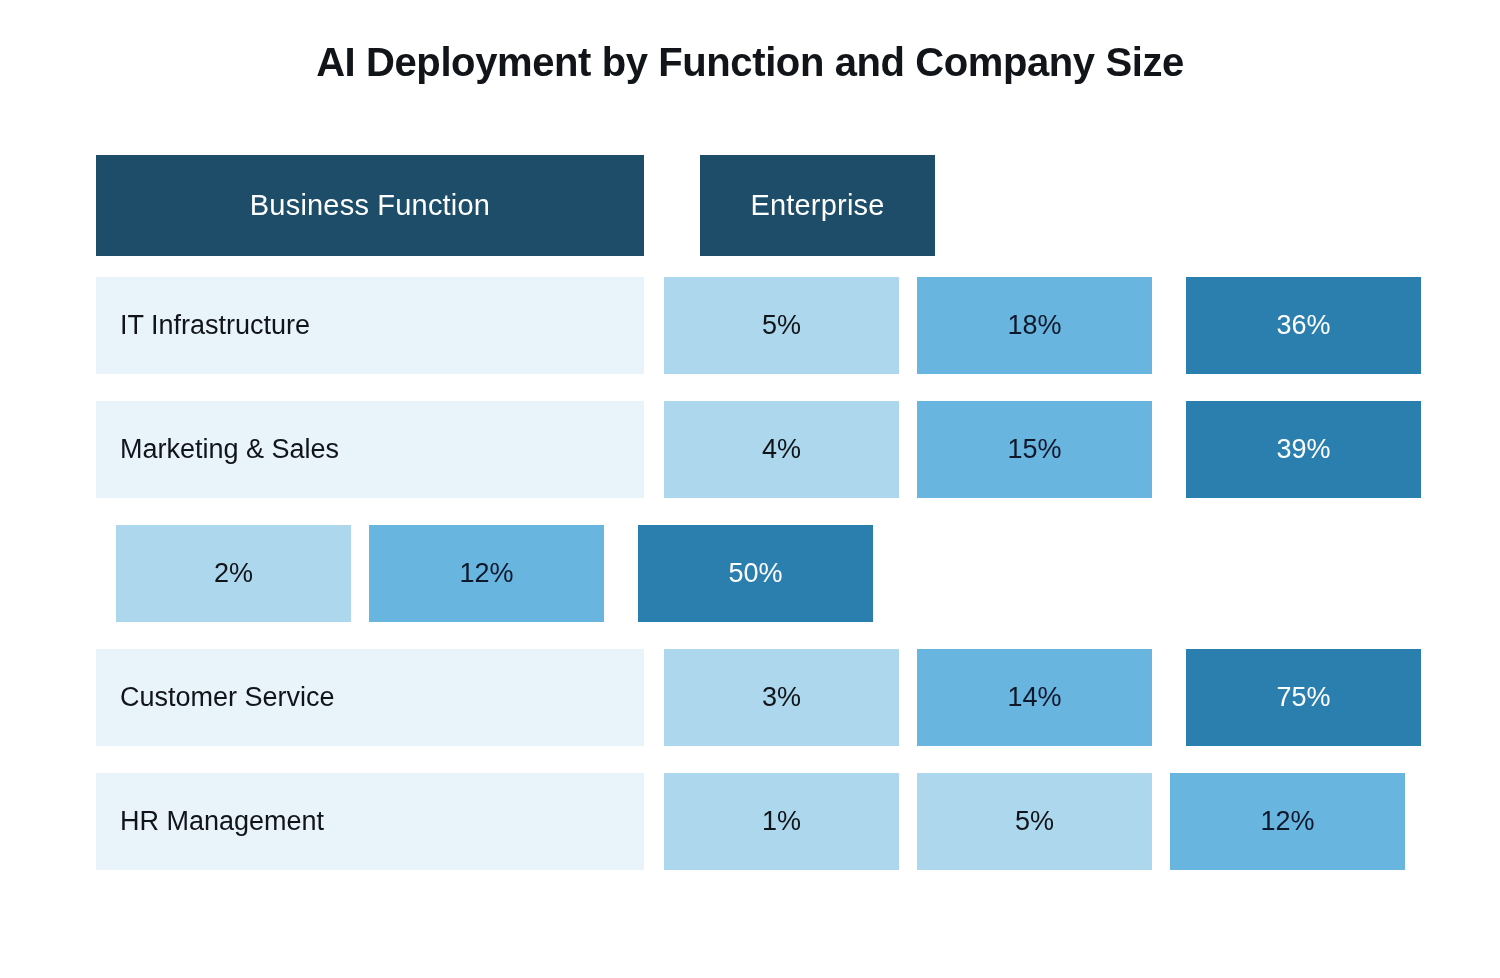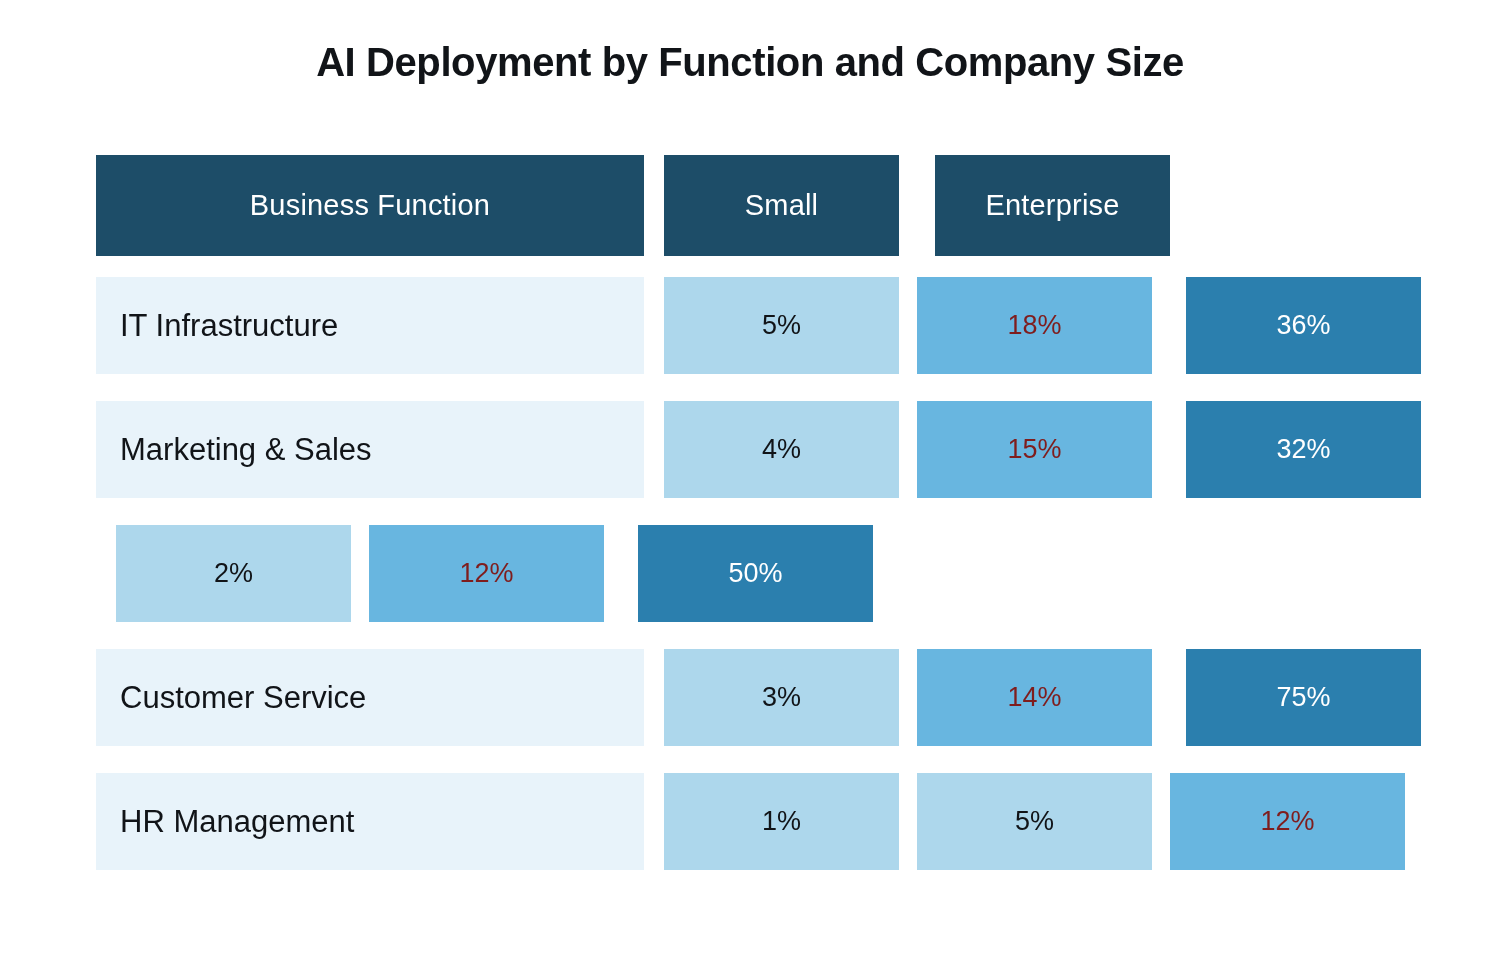--- a/index.html
+++ b/index.html
@@ -80,54 +80,53 @@
     letter-spacing: 0.2px;
     text-align: center;
   }
   .header-cell.label {
     justify-content: center;
     padding-left: 0;
   }
   .label-cell {
     background: #e8f3fa;
     color: #111418;
-    font-size: 31px;
+    font-size: 27px;
     font-weight: 400;
   }
   .value-cell {
     font-size: 27px;
     font-weight: 400;
   }
   .v-light {
     background: #add7ec;
     color: #111418;
   }
   .v-mid {
     background: #68b6e0;
-    color: #7f1d1d;
+    color: #0f172a;
   }
   .v-dark {
     background: #2b7fae;
     color: #ffffff;
     margin-left: 16px;
   }
 </style>
 </head>
 <body>
 
 <div class="page">
 
   <div class="chart-title">AI Deployment by Function and Company Size</div>
 
   <div class="heatmap">
 
     <div class="hm-row header-row">
       <div class="cell cell-label-col header-cell label">Business Function</div>
       <div class="gap-lg"></div>
-      <div class="cell cell-value-col header-cell">Small</div>
       <div class="gap-sm"></div>
       <div class="gap-sm"></div>
       <div class="cell cell-value-col header-cell">Enterprise</div>
     </div>
 
     <div class="hm-row data-row">
       <div class="cell cell-label-col label-cell">IT Infrastructure</div>
       <div class="gap-lg"></div>
       <div class="cell cell-value-col value-cell v-light">5%</div>
       <div class="gap-sm"></div>
@@ -136,21 +135,21 @@
       <div class="cell cell-value-col value-cell v-dark">36%</div>
     </div>
 
     <div class="hm-row data-row">
       <div class="cell cell-label-col label-cell">Marketing &amp; Sales</div>
       <div class="gap-lg"></div>
       <div class="cell cell-value-col value-cell v-light">4%</div>
       <div class="gap-sm"></div>
       <div class="cell cell-value-col value-cell v-mid">15%</div>
       <div class="gap-sm"></div>
-      <div class="cell cell-value-col value-cell v-dark">32%</div>
+      <div class="cell cell-value-col value-cell v-dark">39%</div>
     </div>
 
     <div class="hm-row data-row">
       <div class="gap-lg"></div>
       <div class="cell cell-value-col value-cell v-light">2%</div>
       <div class="gap-sm"></div>
       <div class="cell cell-value-col value-cell v-mid">12%</div>
       <div class="gap-sm"></div>
       <div class="cell cell-value-col value-cell v-dark">50%</div>
     </div>

